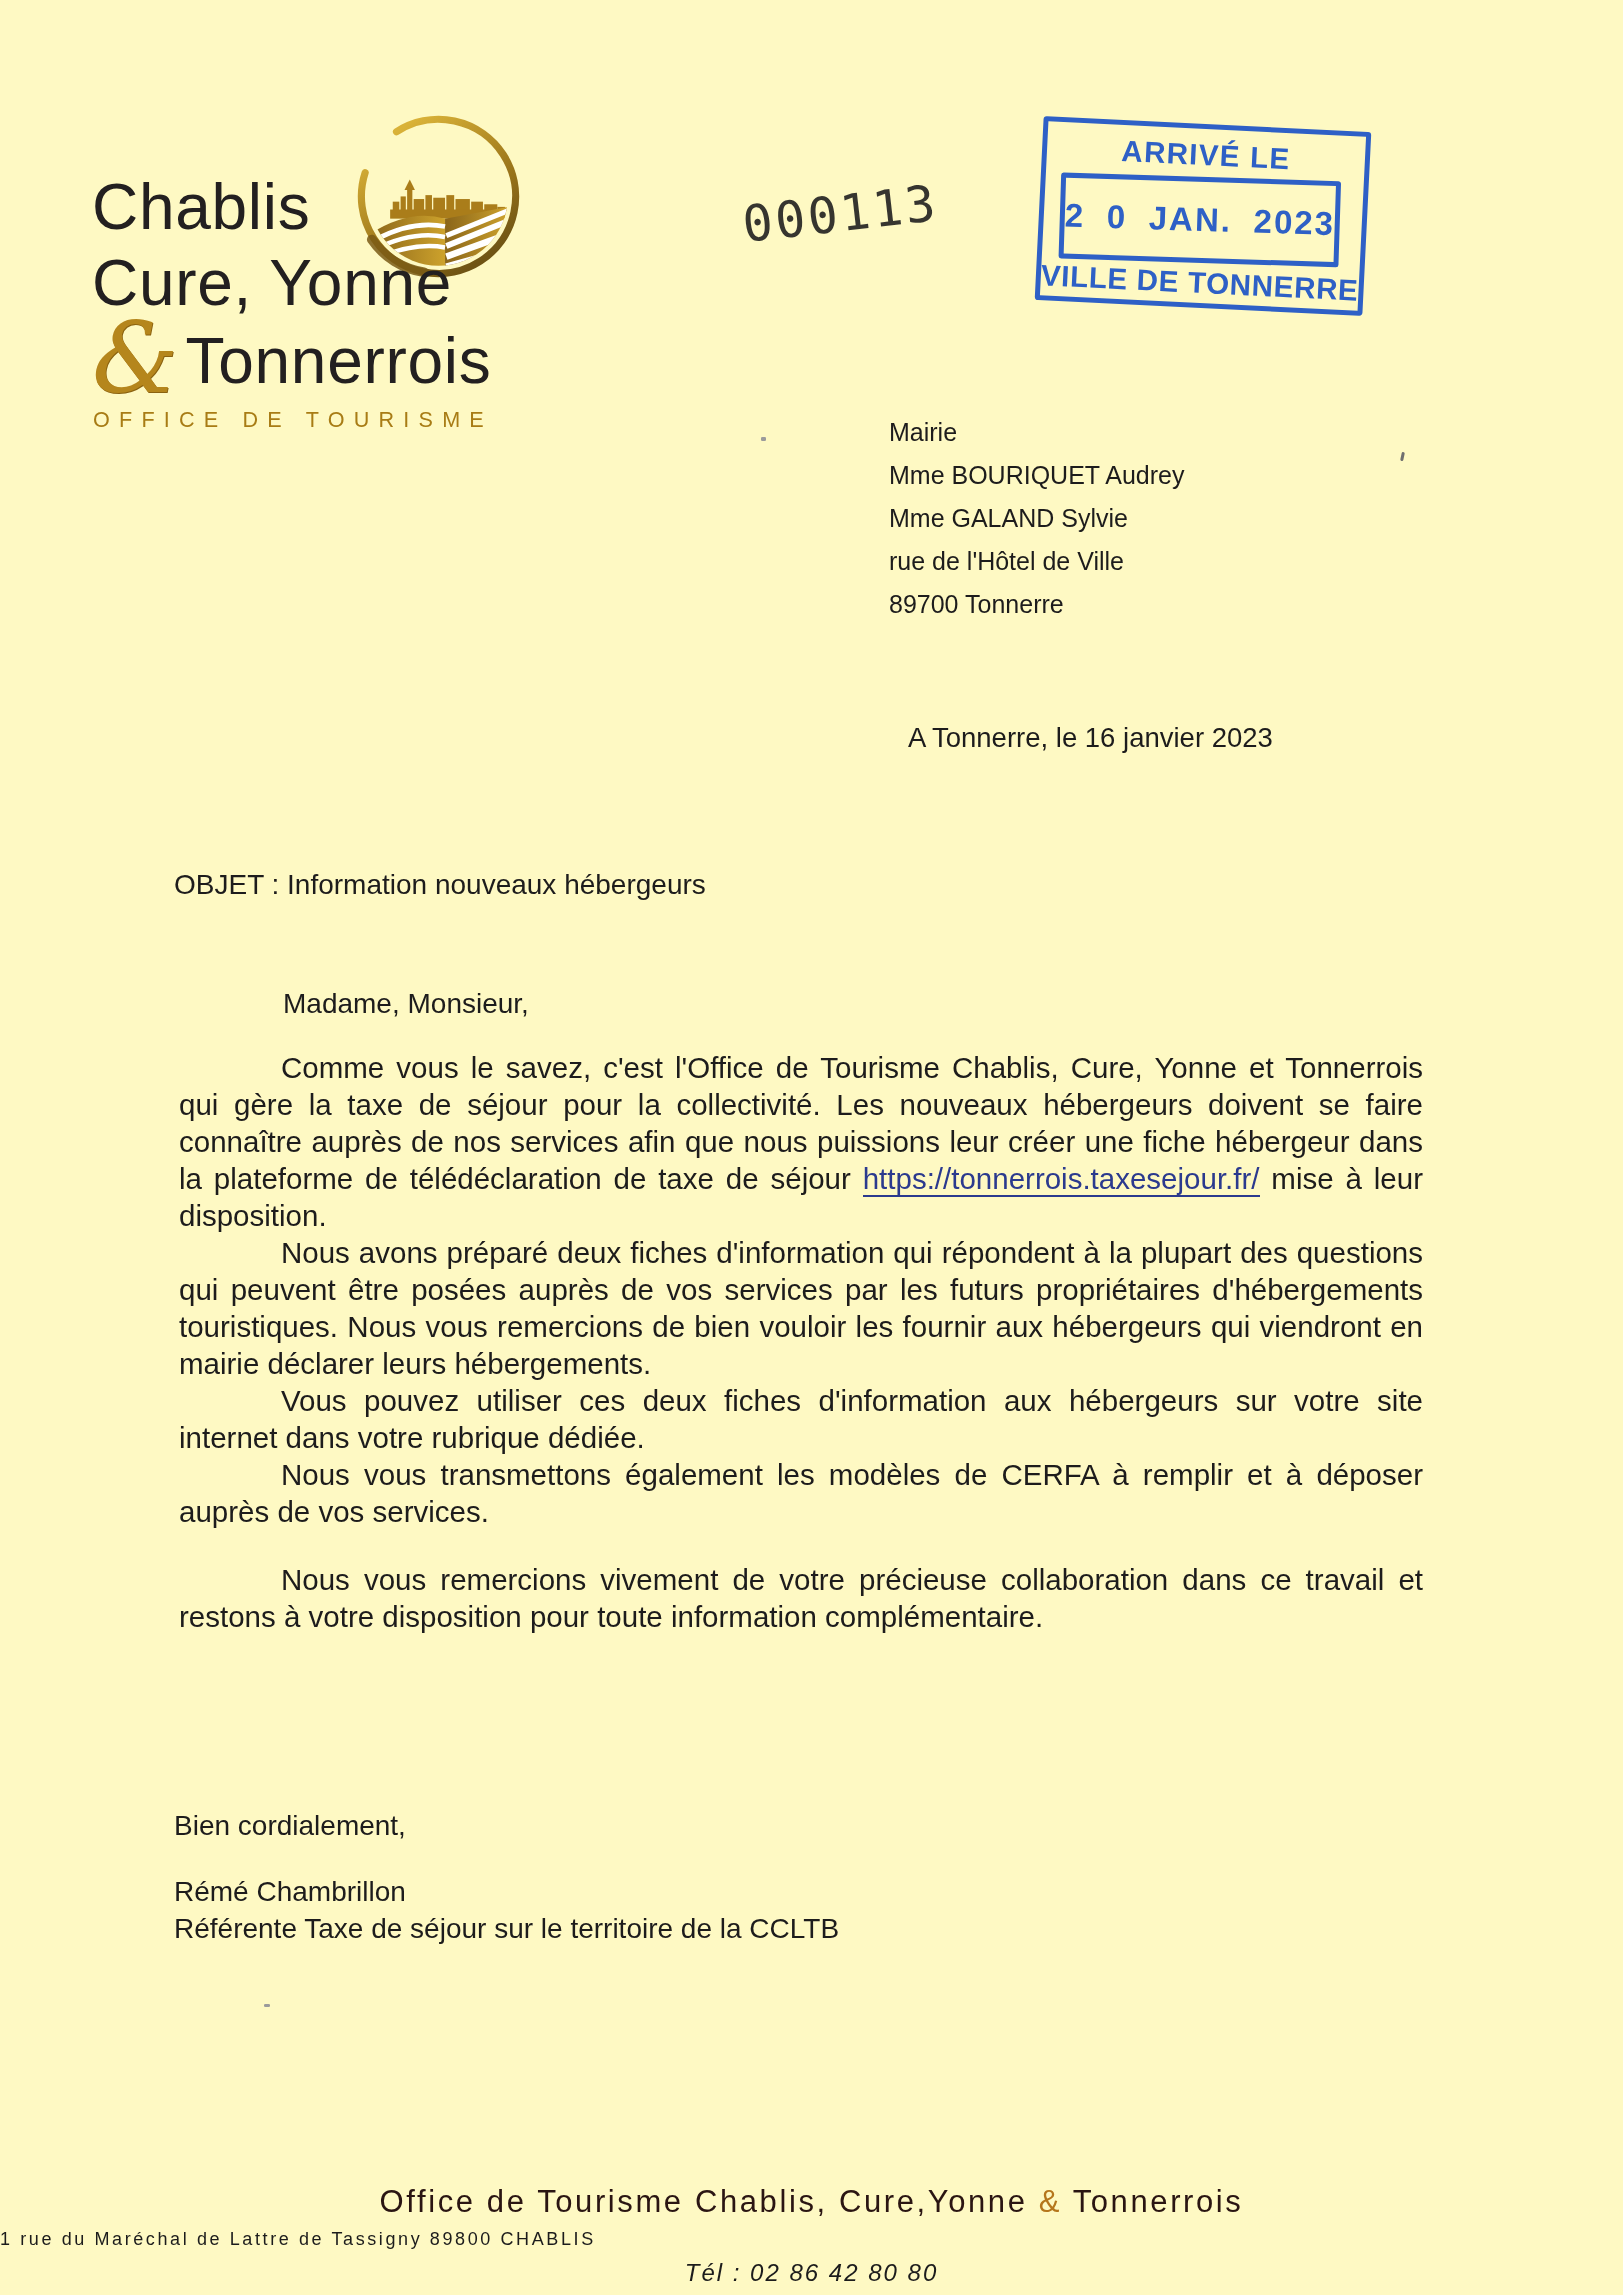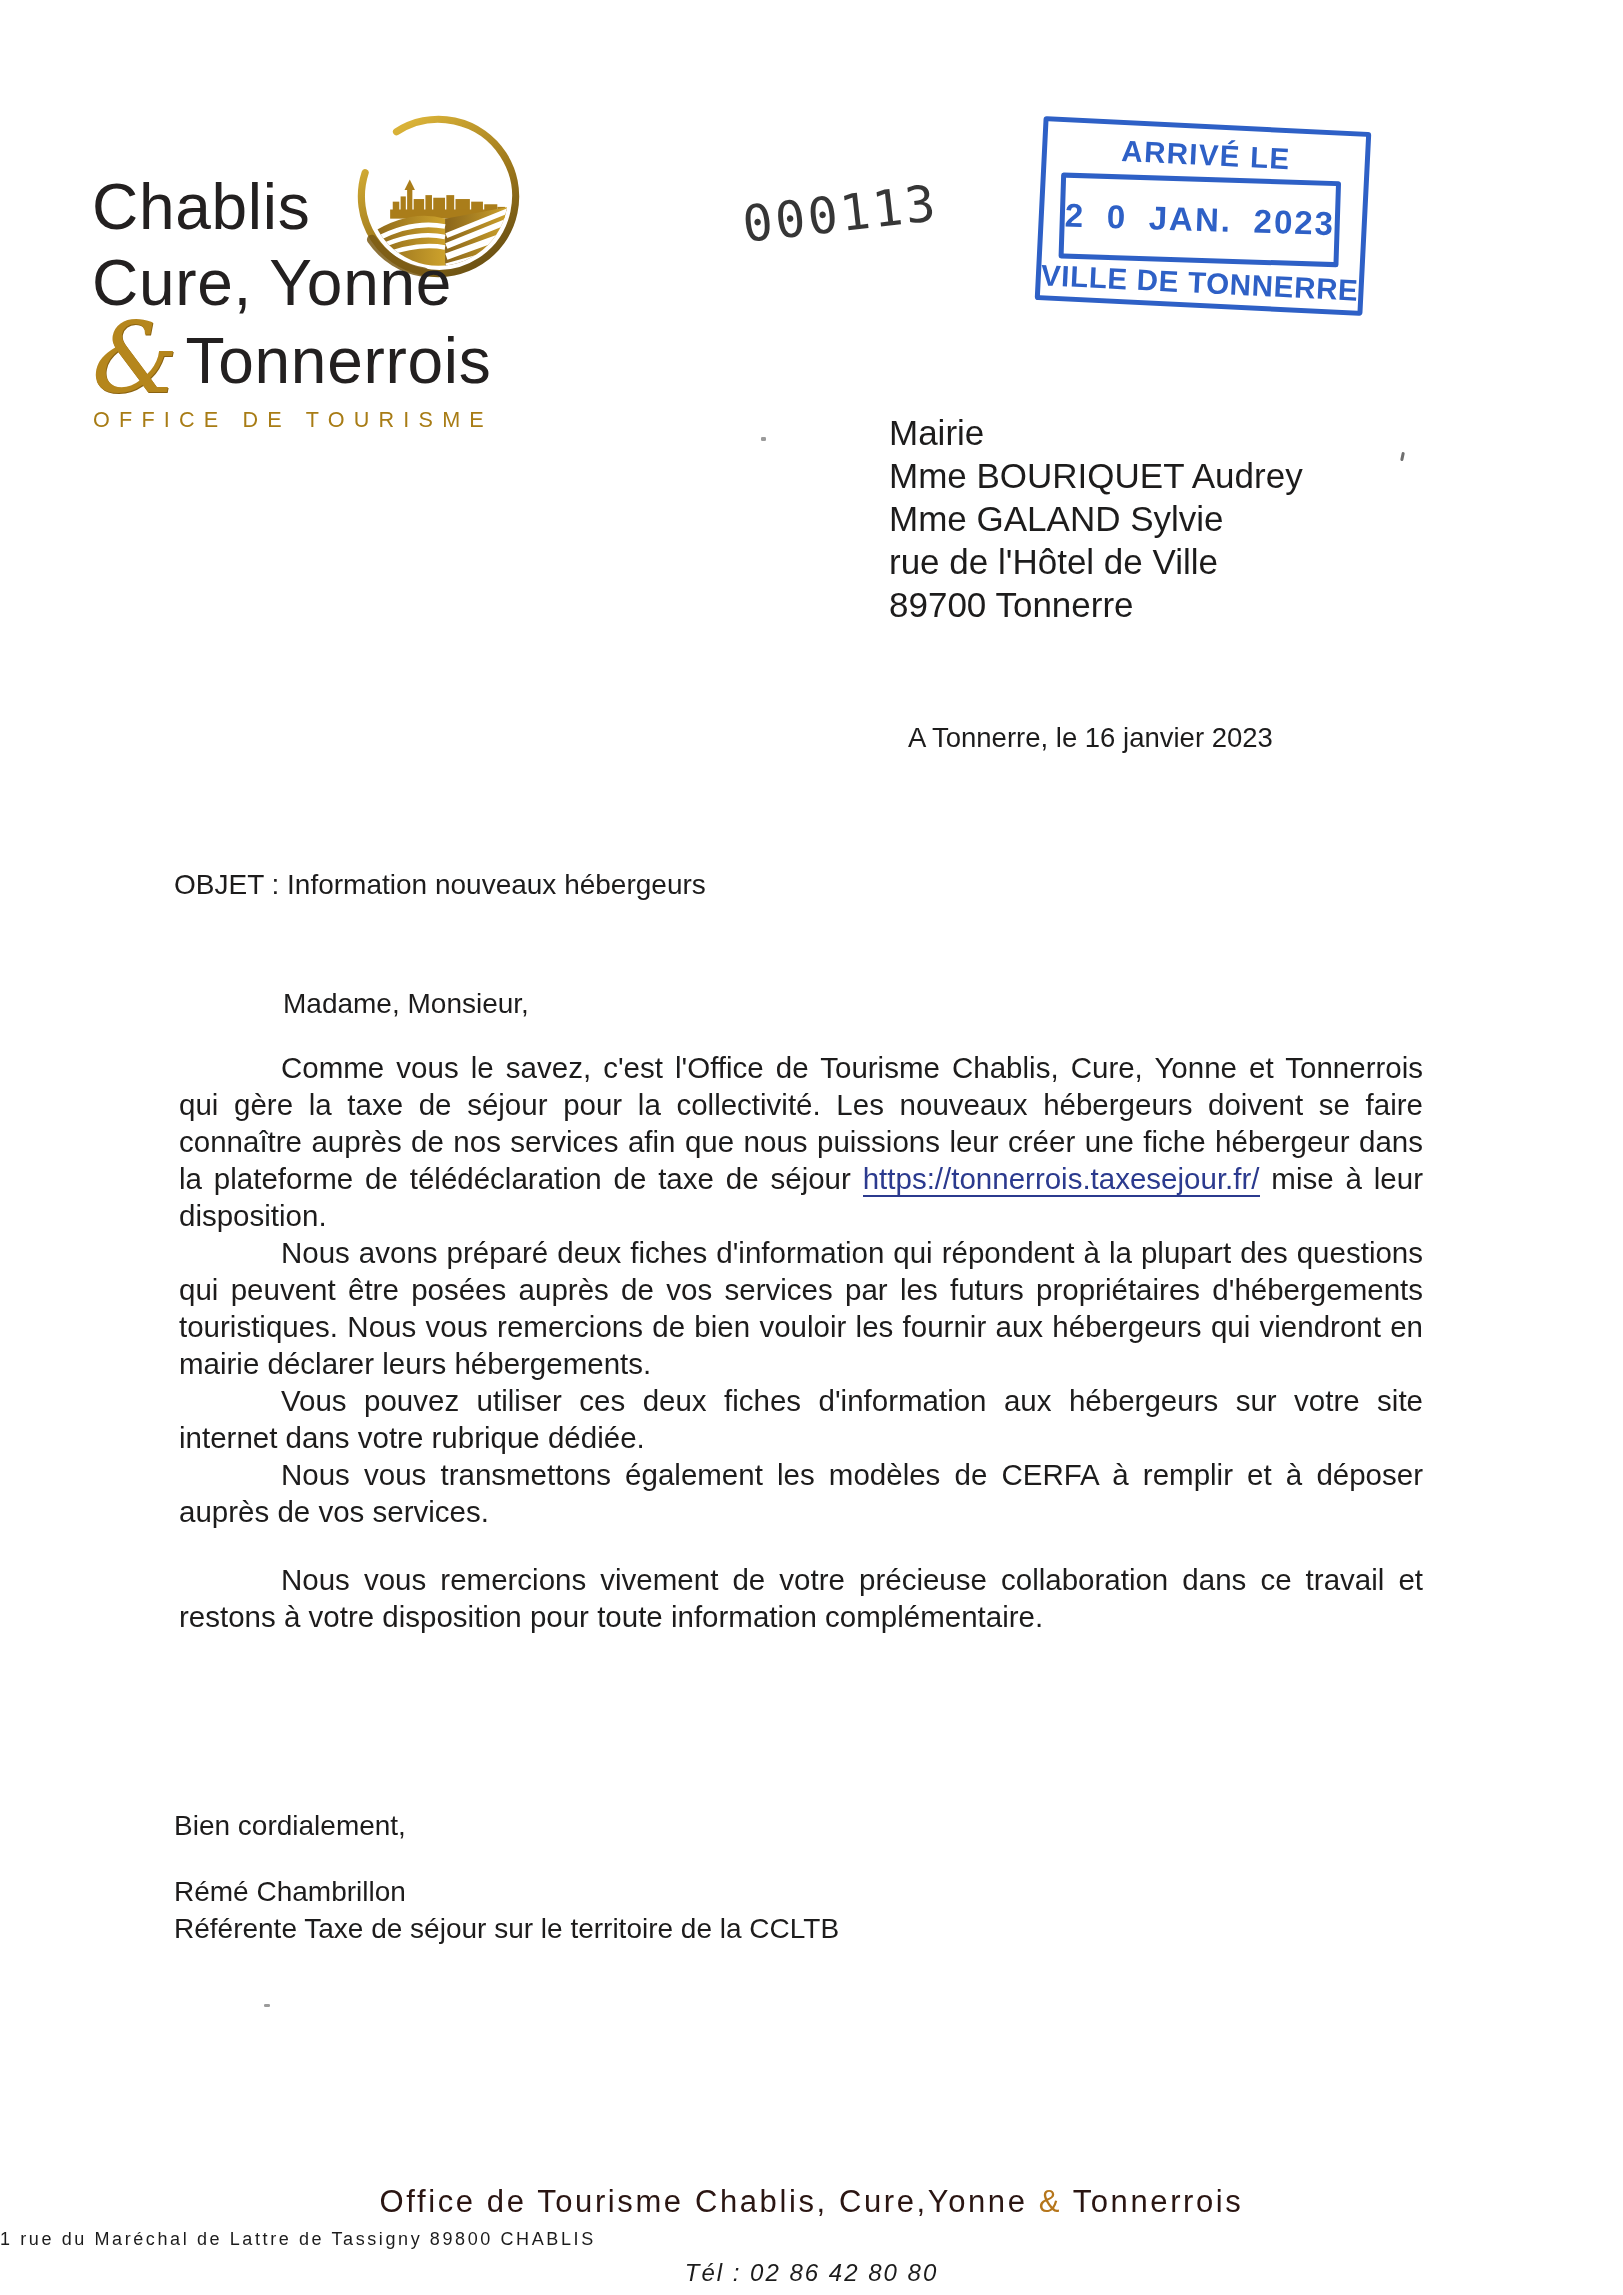--- a/index.html
+++ b/index.html
@@ -1,19 +1,19 @@
 <!DOCTYPE html>
 <html style="font-size:10.5px"><head>
 <meta charset="utf-8">
 <style>
   html,body{margin:0;padding:0;background:#9a9a9a;}
   .page{
     position:relative;
     width:1623px;height:2295px;
-    background:#ffffff;
+    background:#fef9c3;
     overflow:hidden;
     font-family:"Liberation Sans", sans-serif;
     color:#1d1c1c;
   }
   
   .logo-text{position:absolute;left:92px;top:169px;line-height:76px;font-size:64px;color:#232020;letter-spacing:0.7px;white-space:nowrap;}
   .logo-line3{white-space:nowrap;}
   .logo-amp{font-family:"DejaVu Serif", serif;font-style:italic;font-size:97px;color:#b5861c;margin-right:6.5px;vertical-align:-9.2px;text-shadow:0.7px 0.7px 0 #8a6210;}
   .logo-sub{position:absolute;left:93px;top:407px;font-size:21.6px;letter-spacing:9.2px;color:#a87c15;font-weight:500;white-space:nowrap;}
   .emblem{position:absolute;left:347px;top:98px;width:183px;height:223px;}
@@ -35,21 +35,21 @@
   .stamp-l1{margin-top:9.2px;text-align:center;font-size:29.5px;font-weight:bold;letter-spacing:1.3px;}
   .stamp-inner{
     position:absolute;left:15.7px;top:48px;right:22px;height:76px;
     border:5.2px solid #2e60c6;border-radius:2.6px;
     transform:rotate(-1deg);
     display:flex;align-items:center;justify-content:center;
     font-size:33px;font-weight:bold;letter-spacing:2px;word-spacing:10.5px;white-space:nowrap;
   }
   .stamp-l3{position:absolute;bottom:2.6px;left:0;right:0;text-align:center;font-size:29.5px;font-weight:bold;letter-spacing:0.7px;white-space:nowrap;}
   
-  .recipient{position:absolute;left:889px;top:411px;font-size:35px;line-height:43px;}
+  .recipient{position:absolute;left:889px;top:411px;font-size:25px;line-height:43px;}
   .dateline{position:absolute;left:908px;top:722px;font-size:27.5px;}
   .subject{position:absolute;left:174px;top:869px;font-size:28px;}
   .salutation{position:absolute;left:283px;top:988px;font-size:28px;}
   
   .body{position:absolute;left:179px;top:1049px;width:1244px;font-size:29.5px;line-height:37px;}
   .body p{margin:0;text-align:justify;text-indent:102px;}
   .body p.gap{margin-top:31px;}
   .link{color:#2b3a8e;text-decoration:none;border-bottom:2.6px solid #2b3a8e;cursor:pointer;}
   .closing{position:absolute;left:174px;top:1810px;font-size:28px;}
   .signature{position:absolute;left:174px;top:1873px;font-size:28px;line-height:37px;}

